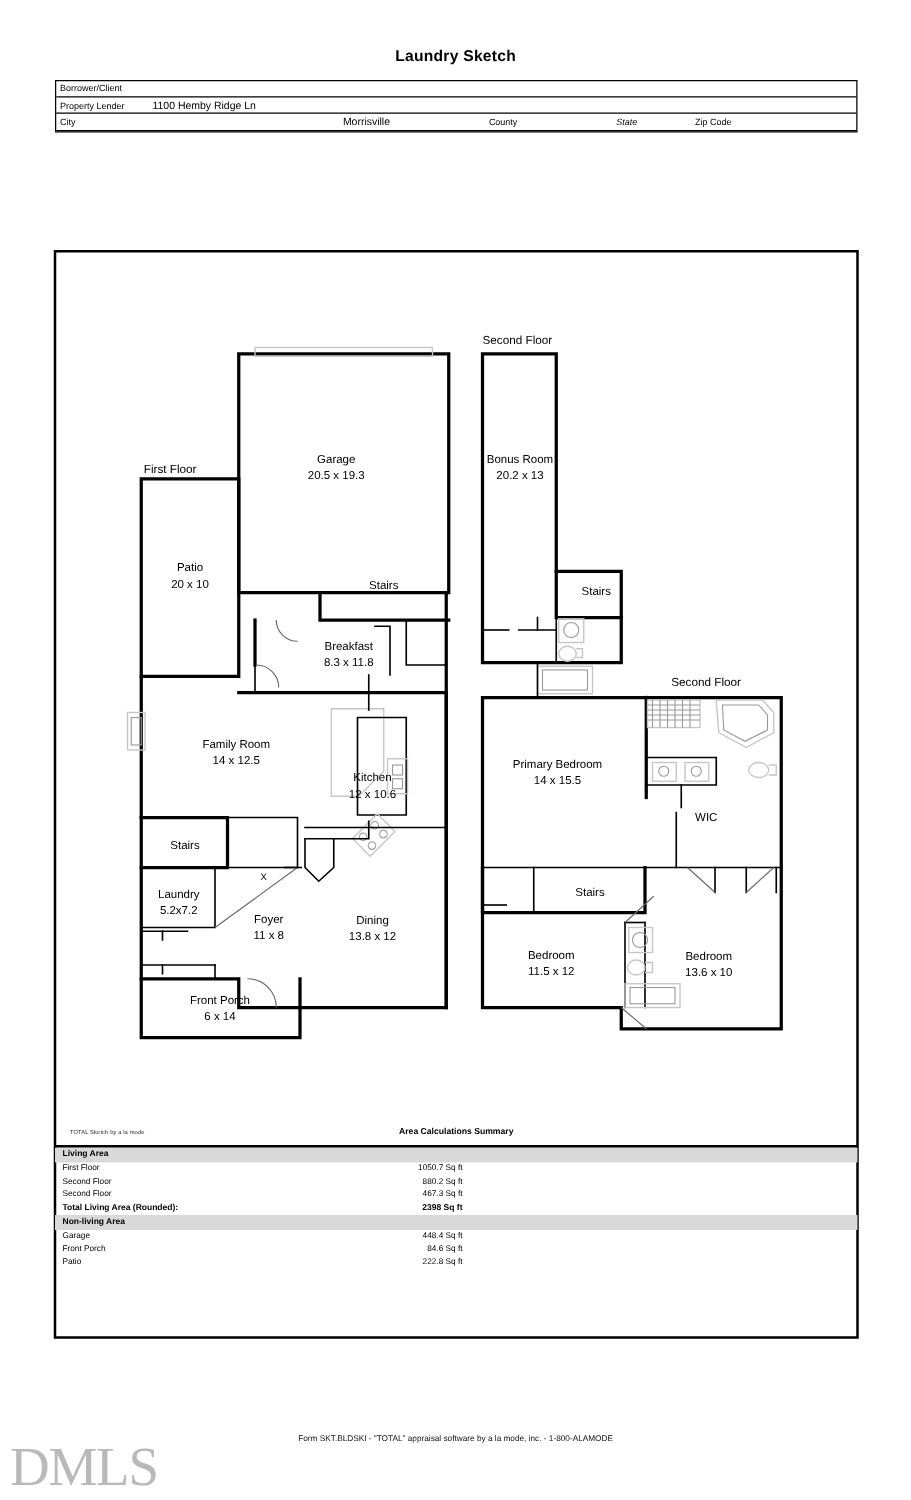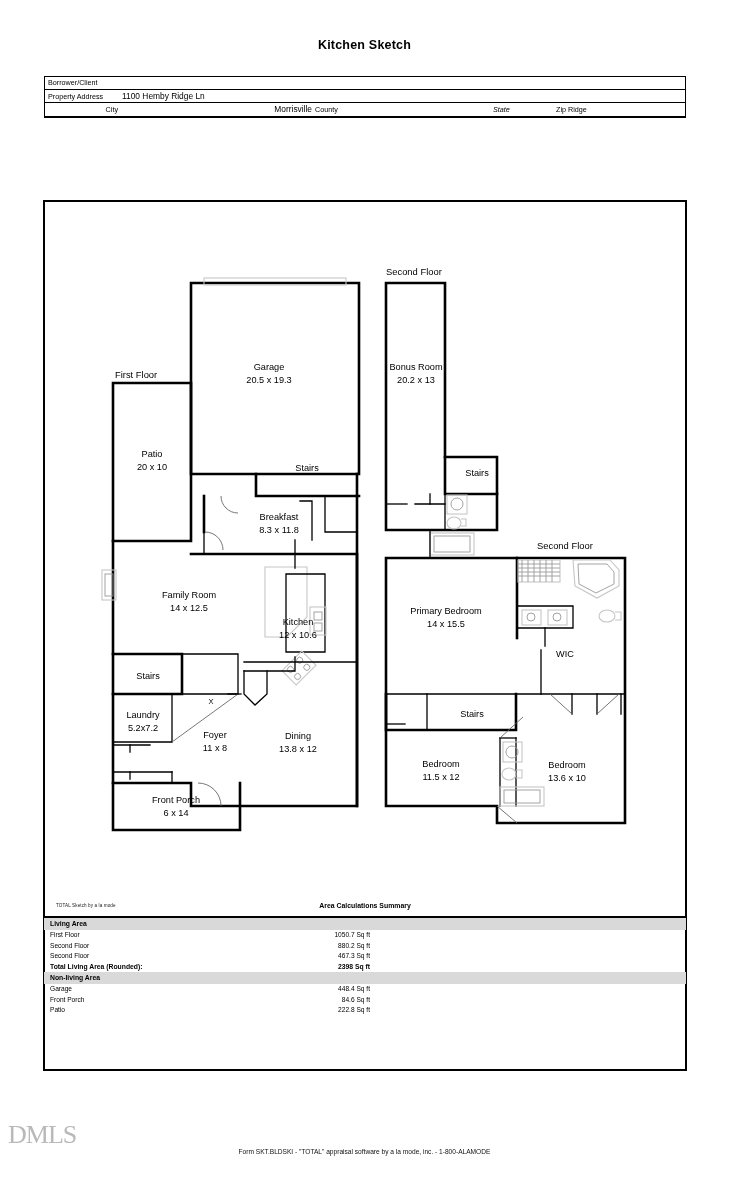--- a/index.html
+++ b/index.html
@@ -25,21 +25,21 @@
     text-align: center;
     font-size: 12.5px;
     font-weight: bold;
     letter-spacing: 0.2px;
   }
 
   
   #header-table {
     position: absolute;
     left: 44px;
-    top: 76px;
+    top: 64px;
     width: 642px;
     border: 1.4px solid #000;
     box-sizing: border-box;
     font-size: 7.2px;
     background: #fff;
   }
   .hdr-row {
     display: flex;
     height: 13.2px;
     border-bottom: 0.7px solid #000;
@@ -53,23 +53,23 @@
     font-size: 7.2px;
     line-height: 1;
   }
   .hdr-val {
     padding-left: 4px;
     font-size: 8.4px;
     line-height: 1;
     white-space: nowrap;
   }
   .cell-addr-lbl { width: 70px; }
-  .cell-city-lbl { width: 70px; text-align: right; }
+  .cell-city-lbl { width: 70px; }
   .cell-city-val { width: 190px; text-align: right; }
-  .cell-county-lbl { width: 175px; }
+  .cell-county-lbl { width: 175px; text-align: center; }
   .cell-state-lbl { width: 60px; font-style: italic; }
 
   
   #sketch-frame {
     position: absolute;
     left: 43px;
     top: 200px;
     width: 644px;
     height: 871px;
     border: 2px solid #000;
@@ -131,22 +131,22 @@
   .area-name { width: 235px; }
   .area-val {
     width: 85px;
     text-align: right;
   }
 
   
   #watermark {
     position: absolute;
     left: 8px;
-    top: 1120px;
-    font-size: 26px;
+    top: 1148px;
+    font-size: 44px;
     font-family: "Liberation Serif", serif;
     color: #b9b9b9;
     letter-spacing: -1px;
     font-weight: 300;
   }
 
   
   #footer-note {
     position: absolute;
     left: 0;
@@ -163,37 +163,37 @@
   .floor-lbl { font-family: "Liberation Sans", sans-serif; font-size: 9.4px; fill:#000; }
   .wall { stroke:#000; stroke-width:2.6; fill:none; stroke-linecap:square; }
   .wall-thin { stroke:#000; stroke-width:1.3; fill:none; stroke-linecap:square; }
   .fix { stroke:#c6c6c6; stroke-width:1.1; fill:none; }
   .fix-d { stroke:#9a9a9a; stroke-width:0.9; fill:none; }
   .door { stroke:#666; stroke-width:0.9; fill:none; }
 </style>
 </head>
 <body>
 
-<div id="doc-title">Kitchen Sketch</div>
+<div id="doc-title">Laundry Sketch</div>
 
 <div id="header-table">
   <div class="hdr-row">
     <div class="hdr-lbl cell-addr-lbl">Borrower/Client</div>
     <div class="hdr-val"></div>
   </div>
   <div class="hdr-row">
-    <div class="hdr-lbl cell-addr-lbl">Property Address</div>
+    <div class="hdr-lbl cell-addr-lbl">Property Lender</div>
     <div class="hdr-val">1100 Hemby Ridge Ln</div>
   </div>
   <div class="hdr-row">
     <div class="hdr-lbl cell-city-lbl">City</div>
     <div class="hdr-val cell-city-val">Morrisville</div>
     <div class="hdr-lbl cell-county-lbl">County</div>
     <div class="hdr-lbl cell-state-lbl">State</div>
-    <div class="hdr-lbl">Zip Ridge</div>
+    <div class="hdr-lbl">Zip Code</div>
   </div>
 </div>
 
 <div id="sketch-frame">
   <svg id="plan-svg" width="640" height="867" viewBox="0 0 640 867">
 
     <text class="floor-lbl" x="70" y="176">First Floor</text>
 
     <path class="wall" d="M146,81 L146,272 L314,272 L314,81 Z"></path>
 

